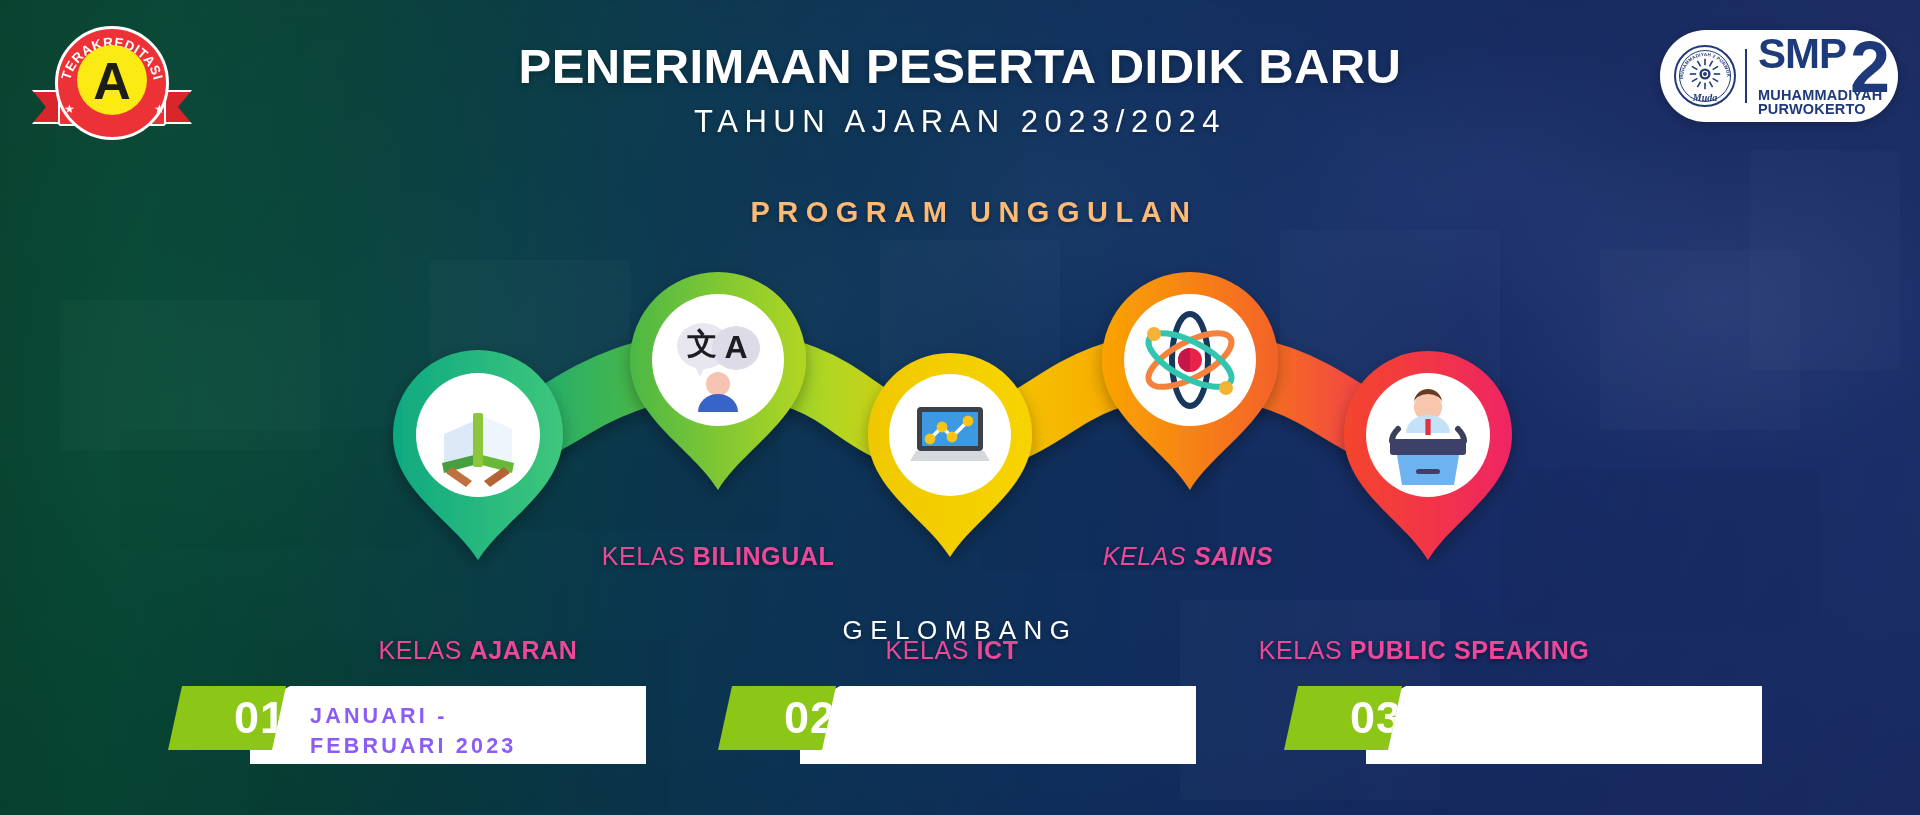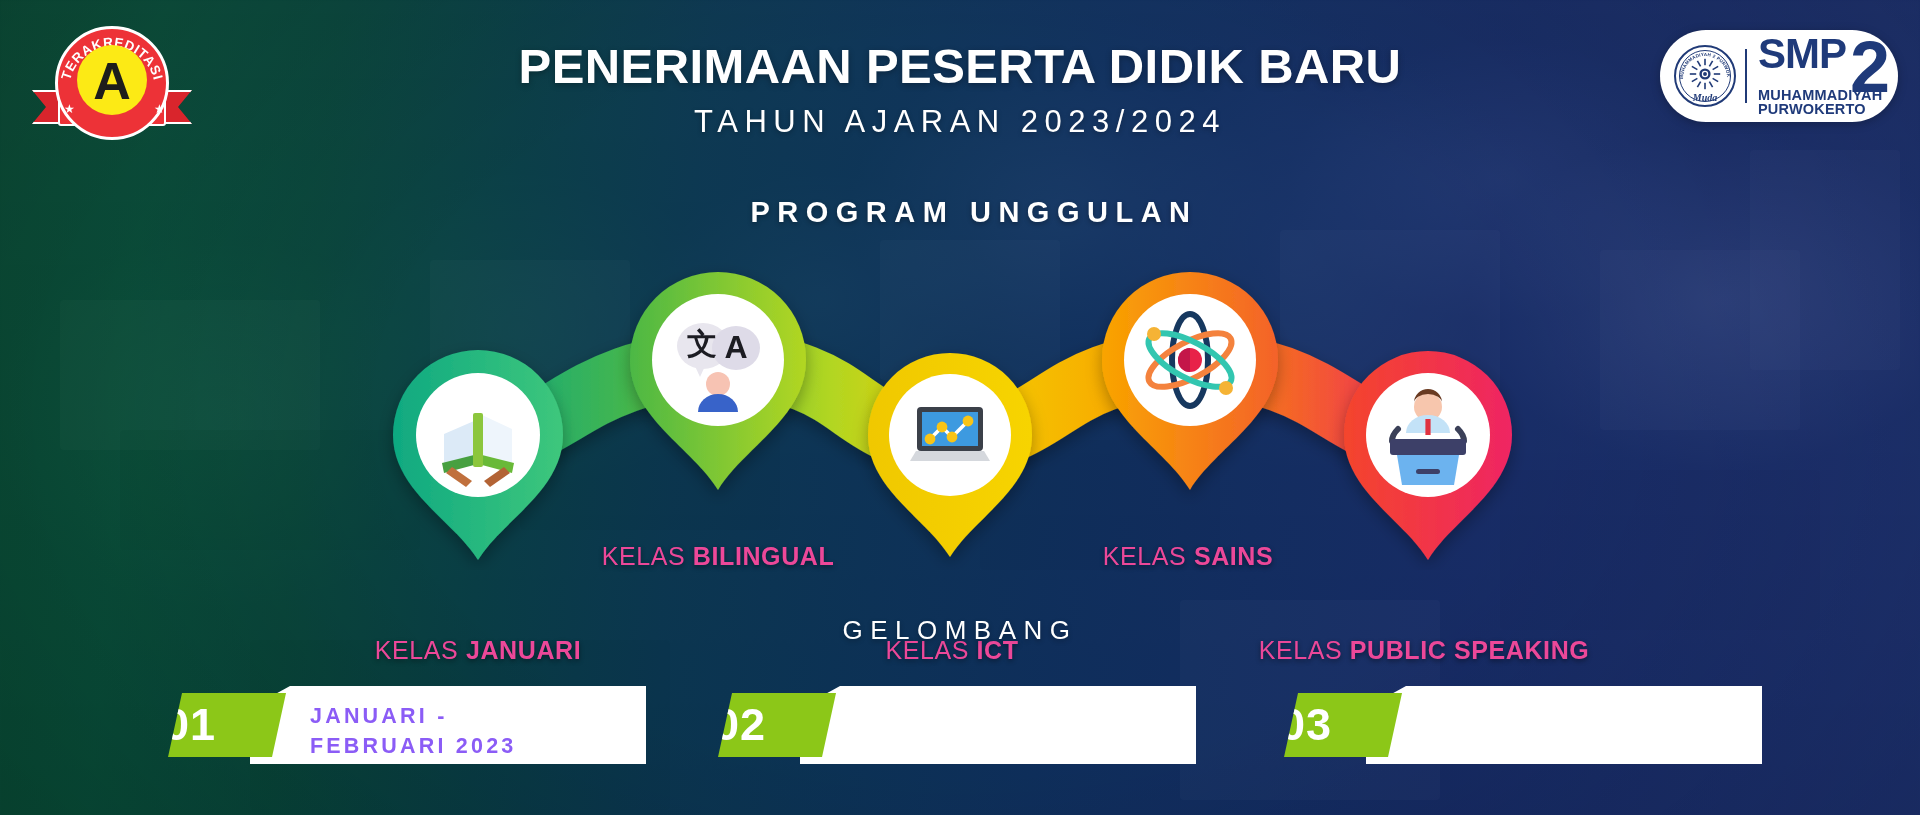--- a/index.html
+++ b/index.html
@@ -129,21 +129,21 @@
     font-size:49px; font-weight:bold; color:#fff; letter-spacing:.4px;
     text-shadow:0 2px 6px rgba(0,0,0,.30);
   }
   .title-sub {
     position:absolute; left:0; right:0; top:104px; text-align:center;
     font-size:31px; font-weight:300; color:#fff; letter-spacing:6.5px;
     text-shadow:0 2px 5px rgba(0,0,0,.28);
   }
   .section-program {
     position:absolute; left:0; right:0; top:196px; text-align:center;
-    font-size:29px; font-weight:bold; color:#ffffff; letter-spacing:7.5px;
+    font-size:29px; font-weight:bold; color:#fdba74; letter-spacing:7.5px;
     text-shadow:0 2px 5px rgba(0,0,0,.30);
     padding-left:28px;
   }
 
   
   .chain { position:absolute; left:0; top:230px; width:1920px; height:340px; }
   .chain svg { display:block; }
 
   .pin-labels { position:absolute; left:0; top:230px; width:1920px; height:360px; }
   .pin-label {
@@ -156,24 +156,24 @@
 
   
   .section-gelombang {
     position:absolute; left:0; right:0; top:615px; text-align:center;
     font-size:26px; font-weight:normal; color:#fff; letter-spacing:7.5px;
     text-shadow:0 2px 5px rgba(0,0,0,.30);
   }
   .waves { position:absolute; left:0; top:686px; width:1920px; height:92px; }
   .wave { position:absolute; height:78px; }
   .wave .num-shape {
-    position:absolute; left:0; top:7px; width:118px; height:64px;
+    position:absolute; left:0; top:0; width:118px; height:64px;
     background:#8cc718;
     clip-path:polygon(14px 0, 118px 0, 104px 64px, 0 64px);
-    display:flex; align-items:center; justify-content:flex-start;
+    display:flex; align-items:center; justify-content:flex-end;
     z-index:3;
   }
   .wave .num-shape span {
     color:#fff; font-size:45px; font-weight:bold; letter-spacing:1px;
     margin-left:-4px;
   }
   .wave .plate {
     position:absolute; left:82px; top:0; height:78px;
     background:#fff; z-index:1;
     clip-path:polygon(40px 0, 100% 0, 100% 100%, 0 100%, 0 22px);
@@ -389,29 +389,29 @@
           <rect x="-38" y="4" width="76" height="16" rx="3" fill="#3d4168"></rect>
           <path d="M -31,20 L 31,20 L 26,50 L -26,50 Z" fill="#6cb3ef"></path>
           <rect x="-12" y="34" width="24" height="5" rx="2.5" fill="#3d4168"></rect>
         </g>
       </g>
     </svg>
   </div>
 
   <div class="pin-labels">
     <div class="pin-label" style="left:478px;top:406px;">
-      <span>KELAS </span><b>JANUARI</b>
+      <span>KELAS </span><b>AJARAN</b>
     </div>
     <div class="pin-label" style="left:718px;top:312px;">
       <span>KELAS </span><b>BILINGUAL</b>
     </div>
     <div class="pin-label" style="left:952px;top:406px;">
       <span>KELAS </span><b>ICT</b>
     </div>
-    <div class="pin-label" style="left:1188px;top:312px;">
+    <div class="pin-label" style="left:1188px;top:312px;font-style:italic;">
       <span>KELAS </span><b>SAINS</b>
     </div>
     <div class="pin-label" style="left:1424px;top:406px;">
       <span>KELAS </span><b>PUBLIC SPEAKING</b>
     </div>
   </div>
 
   <div class="section-gelombang">GELOMBANG</div>
 
   <div class="waves">

